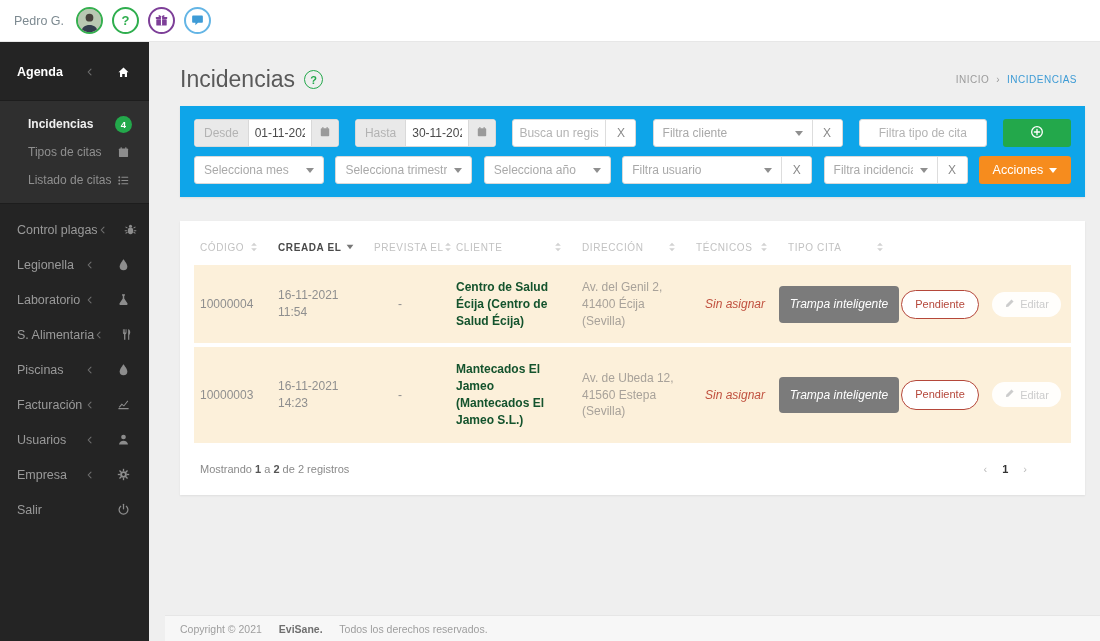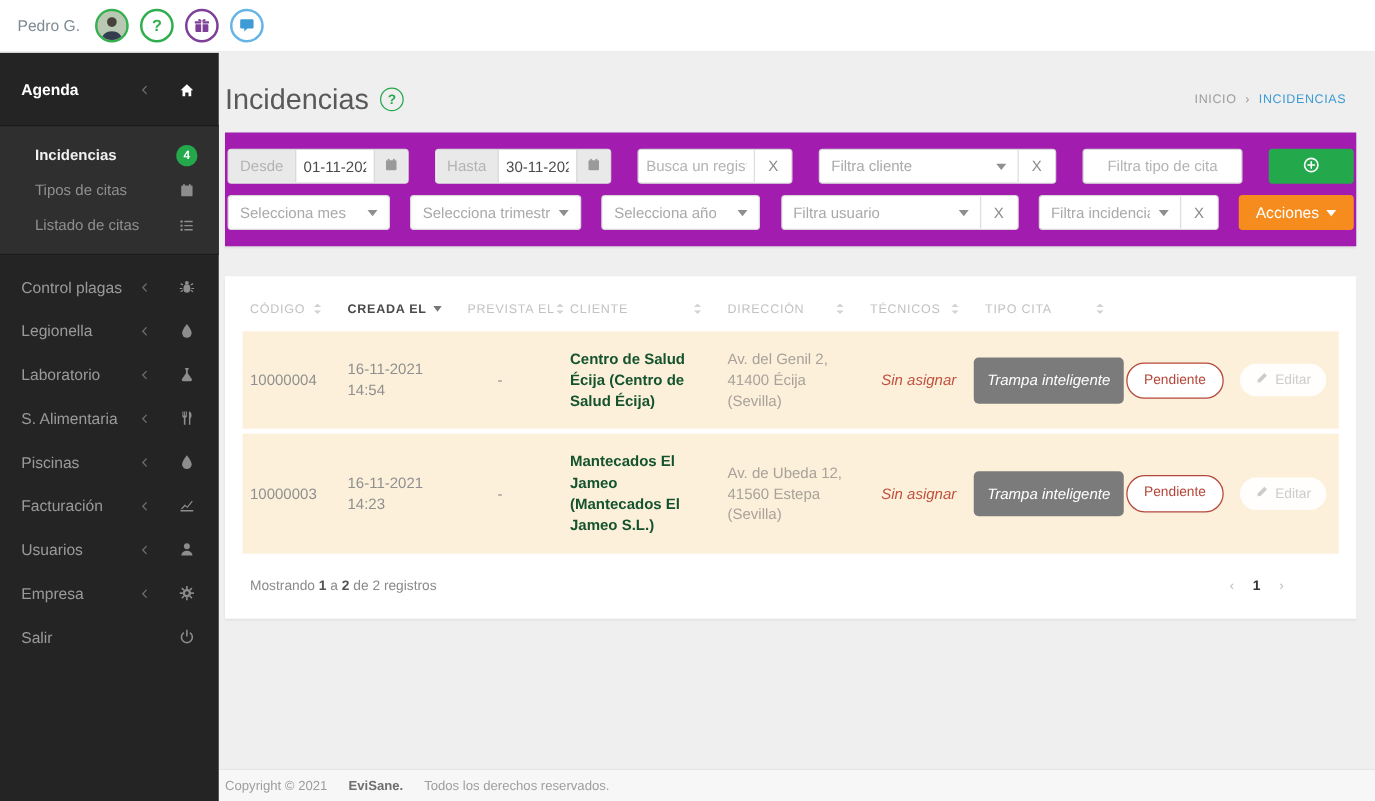--- a/index.html
+++ b/index.html
@@ -21,21 +21,21 @@
   .username{font-size:12.5px;color:#7d8a91;margin-right:3px}
   .avatar{width:27px;height:27px;border-radius:50%;border:2px solid #35b04f;overflow:hidden;cursor:pointer;background:#b9c8b2}
   .avatar svg{width:100%;height:100%;display:block}
   .circle-btn{width:27px;height:27px;border-radius:50%;background:#fff;display:flex;align-items:center;justify-content:center;cursor:pointer}
   .circle-btn .icon svg{width:13px;height:13px;display:block}
   .help{border:2px solid #2fae4e;color:#2fae4e;font-weight:bold;font-size:13px}
   .gift{border:2px solid #7d3f98;color:#7d3f98}
   .chat{border:2px solid #64b5e5;color:#3e9bd6}
 
   
-  .sidebar{position:absolute;top:42px;left:0;bottom:0;width:175px;background:#242424;color:#9a9a9a;font-size:12.5px;z-index:4}
+  .sidebar{position:absolute;top:42px;left:0;bottom:0;width:149px;background:#242424;color:#9a9a9a;font-size:12.5px;z-index:4}
   .side-row{display:flex;align-items:center;height:35px;padding:0 17px;cursor:pointer}
   .side-row .lbl{flex:1;white-space:nowrap}
   .chev{width:14px;margin-right:16px;color:#6e6e6e;display:flex}
   .chev svg{width:10px;height:12px}
   .side-icon{width:17px;display:flex;justify-content:center;color:#8d8d8d}
   .side-icon svg{width:13px;height:13px;display:block}
   .agenda-row{margin-top:12px;height:36px;color:#fff;font-weight:bold}
   .agenda-row .side-icon{color:#fff}
   .submenu{background:#2f2f2f;border-top:1px solid #1d1d1d;border-bottom:1px solid #1d1d1d;margin-top:10px;padding:9px 0}
   .sub-row{display:flex;align-items:center;height:28px;padding:0 17px 0 28px;cursor:pointer;color:#8f8f8f;font-size:12px}
@@ -49,21 +49,21 @@
   .content{flex:1;padding:0 15px;display:flex;flex-direction:column}
   .title-row{display:flex;align-items:center;justify-content:space-between;margin-top:24px}
   .page-title{display:flex;align-items:center;gap:9px}
   .page-title h1{font-size:23px;font-weight:300;color:#595959}
   .title-help{width:19px;height:19px;border:1.5px solid #23a84b;border-radius:50%;color:#23a84b;font-size:11px;font-weight:bold;display:flex;align-items:center;justify-content:center;cursor:pointer}
   .breadcrumb{font-size:10px;letter-spacing:.5px;color:#9b9b9b;display:flex;align-items:center;gap:7px;margin-right:8px}
   .bc-current{color:#3d9bd5;cursor:pointer}
   .bc-home{cursor:pointer}
 
   
-  .filter-card{margin-top:13px;background:#a21caf;box-shadow:0 1px 2px rgba(0,0,0,.07);padding:13px 2px}
+  .filter-card{margin-top:13px;background:#0ea5e9;box-shadow:0 1px 2px rgba(0,0,0,.07);padding:13px 14px}
   .f-row{display:flex;justify-content:space-between;align-items:center}
   .f-row + .f-row{margin-top:9px}
   .ig{display:flex;align-items:stretch;height:28px;border:1px solid #d9d9d9;border-radius:3px;background:#fff;overflow:hidden}
   .ig-label{background:#e9e9e9;color:#b3b3b3;padding:0 9px;display:flex;align-items:center;border-right:1px solid #d9d9d9;font-size:12px}
   .ig input{border:none;outline:none;font-family:inherit;font-size:12px;color:#4a4a4a;padding:0 6px;background:transparent}
   .ig input::placeholder{color:#b3b3b3}
   .date-input{width:62px}
   .ig-btn{width:27px;background:#e9e9e9;border:none;border-left:1px solid #d9d9d9;color:#9a9a9a;display:flex;align-items:center;justify-content:center;cursor:pointer}
   .ig-btn svg{width:12px;height:12px}
   .x-btn{width:30px;background:#fff;border:none;border-left:1px solid #ddd;color:#8a8a8a;font-size:12px;font-family:inherit;cursor:pointer}
@@ -481,21 +481,21 @@
             </span>
           </div>
         <div class="th"></div>
         <div class="th"></div>
       </div>
 
       <div class="trow tgrid">
         <div class="td">10000004</div>
         <div class="td">
           <div>16-11-2021</div>
-          <div>14:54</div>
+          <div>11:54</div>
         </div>
         <div class="td prevista">-</div>
         <div class="td cliente">Centro de Salud Écija (Centro de Salud Écija)</div>
         <div class="td direccion">Av. del Genil 2, 41400 Écija (Sevilla)</div>
         <div class="td tecnicos">Sin asignar</div>
         <div class="td tipo">
             <span class="badge-gray">Trampa inteligente</span>
           </div>
         <div class="td estado">
             <span class="pill-red">Pendiente</span>

